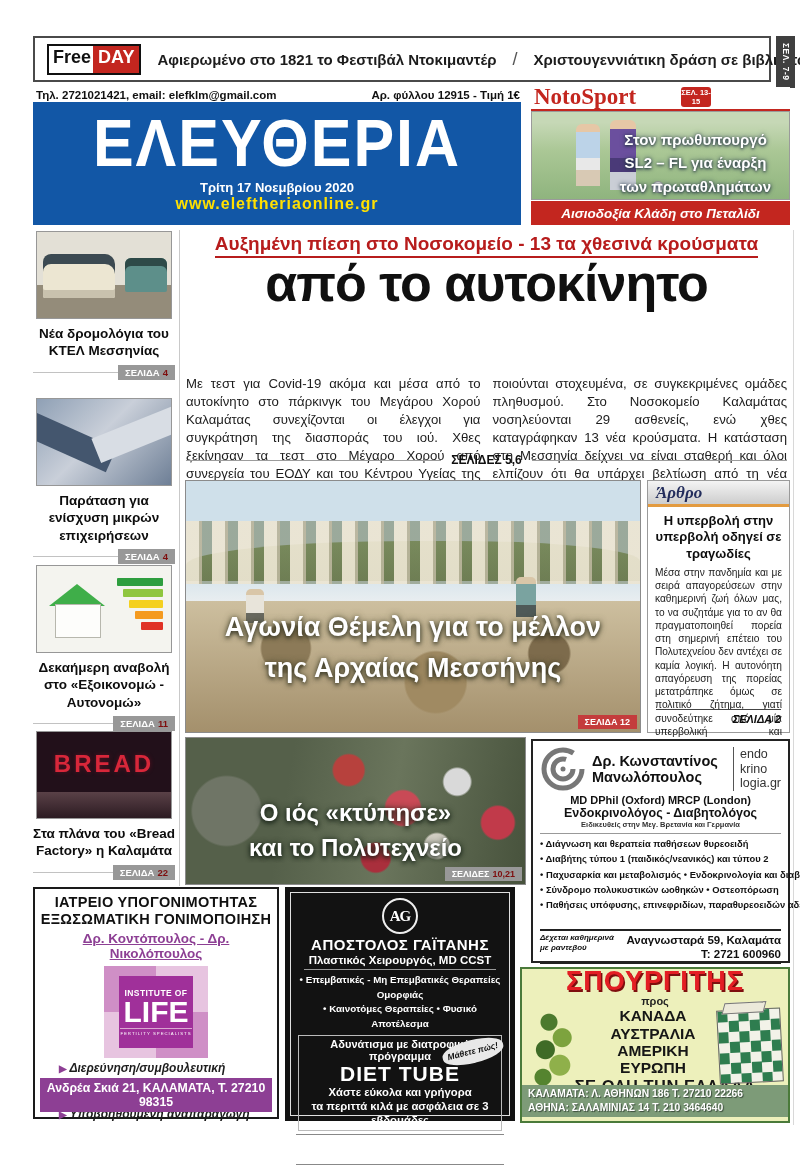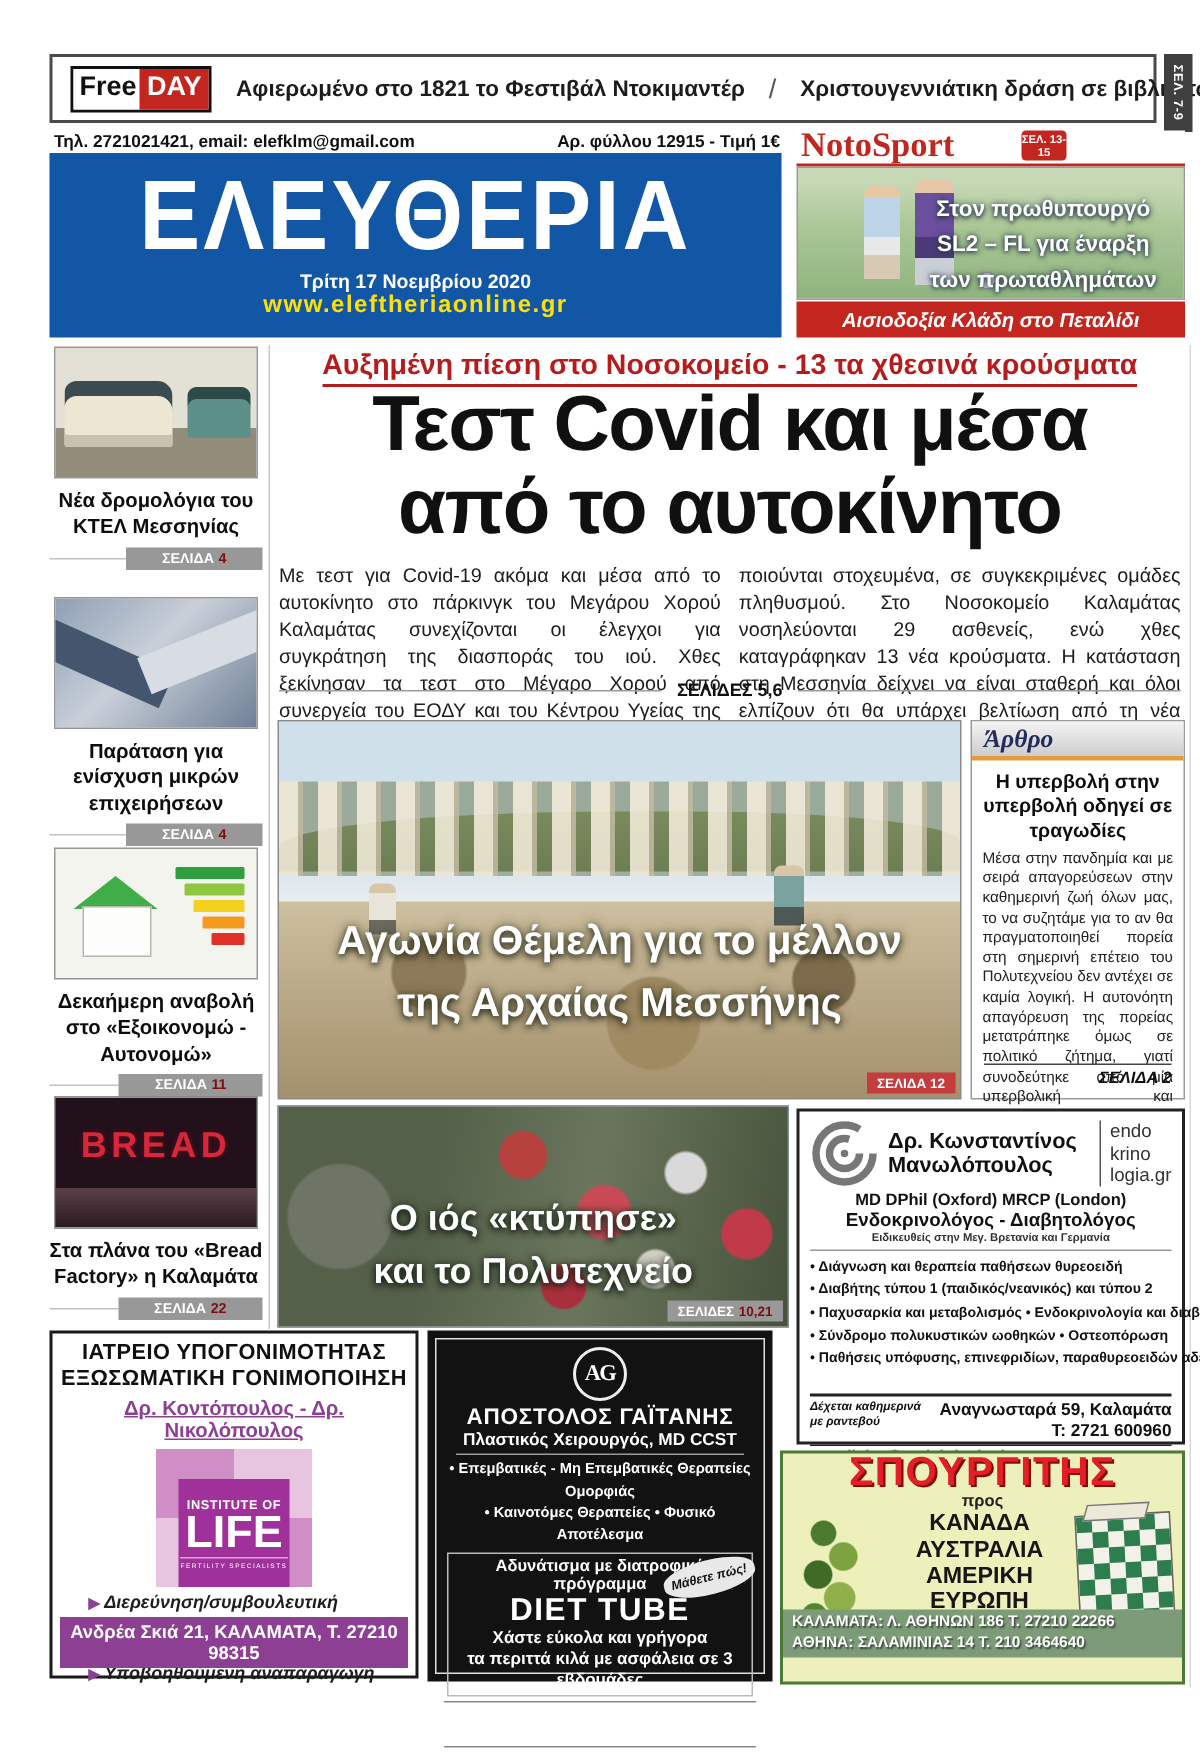--- a/index.html
+++ b/index.html
@@ -46,21 +46,21 @@
   
   .vrule-left{position:absolute;left:179px;top:230px;width:1px;height:656px;background:#c9c9c9;}
   .vrule-right{position:absolute;left:793px;top:230px;width:1px;height:895px;background:#d8d8d8;}
 
   
   .si{position:absolute;left:33px;width:142px;}
   .si-photo{position:relative;margin:0 auto;width:136px;height:88px;border:1px solid #979797;box-sizing:border-box;overflow:hidden;}
   .si-title{margin-top:6px;text-align:center;font-size:13.5px;font-weight:bold;color:#0d0d0d;line-height:1.28;}
   .si-badge-row{display:flex;align-items:center;margin-top:5px;}
   .si-line{flex:1;height:1px;background:#c2c2c2;}
-  .si-badge{background:#989898;color:#fff;font-size:9.5px;font-weight:bold;padding:2px 24px;white-space:nowrap;}
+  .si-badge{background:#989898;color:#fff;font-size:9.5px;font-weight:bold;padding:2px 7px;white-space:nowrap;}
   .si-badge .num{color:#7e0e0e;margin-left:3px;}
   
   .ph-bus{background:linear-gradient(180deg,#e3e0d6 0 62%,#948c7a 62% 100%);}
   .ph-bus .bus1{position:absolute;left:6px;top:22px;width:72px;height:44px;background:#ece6d2;border-radius:8px 10px 2px 2px;
                 box-shadow:inset 0 10px 0 #3c4a52,inset 0 -8px 0 #c9c2ae;}
   .ph-bus .bus2{position:absolute;left:88px;top:26px;width:42px;height:34px;background:#5d8f8a;border-radius:6px 6px 2px 2px;
                 box-shadow:inset 0 8px 0 #2e4a48;}
   .ph-hand{background:linear-gradient(135deg,#8fa0b5 0%,#c9cfd9 45%,#6e7f96 100%);}
   .ph-hand::before{content:"";position:absolute;left:-12px;top:30px;width:90px;height:26px;background:#44566e;transform:rotate(24deg);}
   .ph-hand::after{content:"";position:absolute;right:-12px;top:22px;width:90px;height:26px;background:#d8dde4;transform:rotate(-22deg);}
@@ -150,21 +150,21 @@
   .endo-addr{flex:1;text-align:right;font-size:11.5px;font-weight:800;line-height:1.25;color:#101010;}
   .endo-mail{border-top:1.5px solid #222;margin-top:2px;padding-top:2px;font-size:10.3px;font-weight:bold;font-style:italic;color:#101010;}
 
   
   .ivf{position:absolute;left:33px;top:887px;width:246px;height:232px;border:2px solid #1a1a1a;box-sizing:border-box;
        background:#fff;text-align:center;padding-top:5px;}
   .ivf-t{font-size:14.5px;font-weight:900;line-height:1.18;color:#101010;letter-spacing:.3px;}
   .ivf-docs{font-size:13.5px;font-weight:800;color:#8d3f94;margin-top:3px;text-decoration:underline;}
   .ivf-logo{margin:5px auto 3px;width:104px;height:92px;
             background:conic-gradient(#e7c4e0 0 25%,#cf8fc6 0 50%,#e7c4e0 0 75%,#cf8fc6 0);
-            display:flex;align-items:flex-end;justify-content:center;}
+            display:flex;align-items:center;justify-content:center;}
   .ivf-logo-in{width:74px;height:72px;background:#a0309a;color:#fff;display:flex;flex-direction:column;
                align-items:center;justify-content:center;}
   .ivf-l1{font-size:8.5px;font-weight:700;letter-spacing:.4px;}
   .ivf-l2{font-size:30px;font-weight:900;line-height:.95;}
   .ivf-l3{font-size:4.3px;letter-spacing:1px;border-top:1px solid #d9a6d0;padding-top:2px;margin-top:2px;}
   .ivf-bullets{text-align:left;margin:2px 0 0 24px;}
   .ivf-b{font-size:12px;font-weight:700;font-style:italic;color:#1d1d1d;line-height:1.28;
          padding-left:15px;text-indent:-15px;}
   .ivf-b::before{content:"▶ ";color:#8d3f94;font-style:normal;font-size:10px;}
   .ivf-foot{position:absolute;bottom:5px;left:5px;right:5px;background:#8d3f94;color:#fff;
@@ -192,21 +192,21 @@
   
   .olive{position:absolute;left:520px;top:967px;width:270px;height:156px;background:#edf0bb;border:2px solid #4a7a3a;
          box-sizing:border-box;text-align:center;overflow:hidden;}
   .ol-title{margin-top:3px;font-size:19.5px;font-weight:900;letter-spacing:.5px;color:#f2f5cf;
             text-shadow:1px 1px 0 #2f6b2f,-1px -1px 0 #2f6b2f,1px -1px 0 #2f6b2f,-1px 1px 0 #2f6b2f,2px 2px 1px #1c421c;}
   .ol-brand{font-size:27px;font-weight:900;color:#e31e24;line-height:.95;letter-spacing:1px;text-shadow:1.5px 1.5px 0 #7e0e0e;}
   .ol-to{font-size:11px;font-weight:700;color:#222;line-height:1.15;}
   .ol-dest{font-size:15.5px;font-weight:900;color:#161616;line-height:1.12;margin:0 72px 0 68px;}
   .ol-all{font-size:16.5px;font-weight:900;color:#161616;letter-spacing:.5px;line-height:1.2;}
   .ol-all .kw{font-size:10.5px;font-weight:700;margin-right:4px;}
-  .ol-foot{position:absolute;left:0;right:0;bottom:16px;background:#7d9b78;text-align:left;padding:2px 6px 3px;}
+  .ol-foot{position:absolute;left:0;right:0;bottom:4px;background:#7d9b78;text-align:left;padding:2px 6px 3px;}
   .ol-fl{font-size:10.3px;font-weight:800;color:#fff;text-shadow:1px 1px 1px #3a4a3a;line-height:1.3;}
   .ol-art{position:absolute;left:3px;top:36px;width:60px;height:86px;
           background:radial-gradient(circle at 40% 20%,#4c7a2e 0 8px,transparent 9px),
                      radial-gradient(circle at 62% 38%,#7da33e 0 9px,transparent 10px),
                      radial-gradient(circle at 34% 52%,#3f6b26 0 9px,transparent 10px),
                      radial-gradient(circle at 58% 70%,#8fb04a 0 10px,transparent 11px),
                      radial-gradient(circle at 30% 84%,#55842f 0 8px,transparent 9px);}
   .ol-tin{position:absolute;right:6px;top:40px;width:62px;height:72px;border:1px solid #666;transform:rotate(-3deg);
           background:repeating-conic-gradient(#f2f2e8 0% 25%,#2e7d4f 0% 50%) 0 0/21px 21px;}
   .ol-tin::before{content:"";position:absolute;left:6px;top:-8px;right:14px;height:9px;background:#ece9da;border:1px solid #777;transform:skewX(-18deg);}
@@ -303,21 +303,20 @@
     </div>
     <div class="si-title">Στα πλάνα του «Bread Factory» η Καλαμάτα</div>
     <div class="si-badge-row">
       <span class="si-line"></span>
       <span class="si-badge"><span>ΣΕΛΙΔΑ</span><span class="num">22</span></span>
     </div>
   </div>
 
   <div class="kicker"><span>Αυξημένη πίεση στο Νοσοκομείο - 13 τα χθεσινά κρούσματα</span></div>
   <div class="headline">
-    <div>Τεστ Covid και μέσα</div>
     <div>από το αυτοκίνητο</div>
   </div>
   <div class="lead-body">
     <div class="lead-col">Με τεστ για Covid-19 ακόμα και μέσα από το αυτοκίνητο στο πάρκινγκ του Μεγάρου Χορού Καλαμάτας συνεχίζονται οι έλεγχοι για συγκράτηση της διασποράς του ιού. Χθες ξεκίνησαν τα τεστ στο Μέγαρο Χορού από συνεργεία του ΕΟΔΥ και του Κέντρου Υγείας της πόλης, που πραγματο-</div>
     <div class="lead-col">ποιούνται στοχευμένα, σε συγκεκριμένες ομάδες πληθυσμού. Στο Νοσοκομείο Καλαμάτας νοσηλεύονται 29 ασθενείς, ενώ χθες καταγράφηκαν 13 νέα κρούσματα. Η κατάσταση στη Μεσσηνία δείχνει να είναι σταθερή και όλοι ελπίζουν ότι θα υπάρχει βελτίωση από τη νέα εβδομάδα.</div>
   </div>
   <div class="lead-pages">
     <span class="ln"></span>
     <span class="tx">ΣΕΛΙΔΕΣ 5,6</span>
     <span class="ln"></span>

